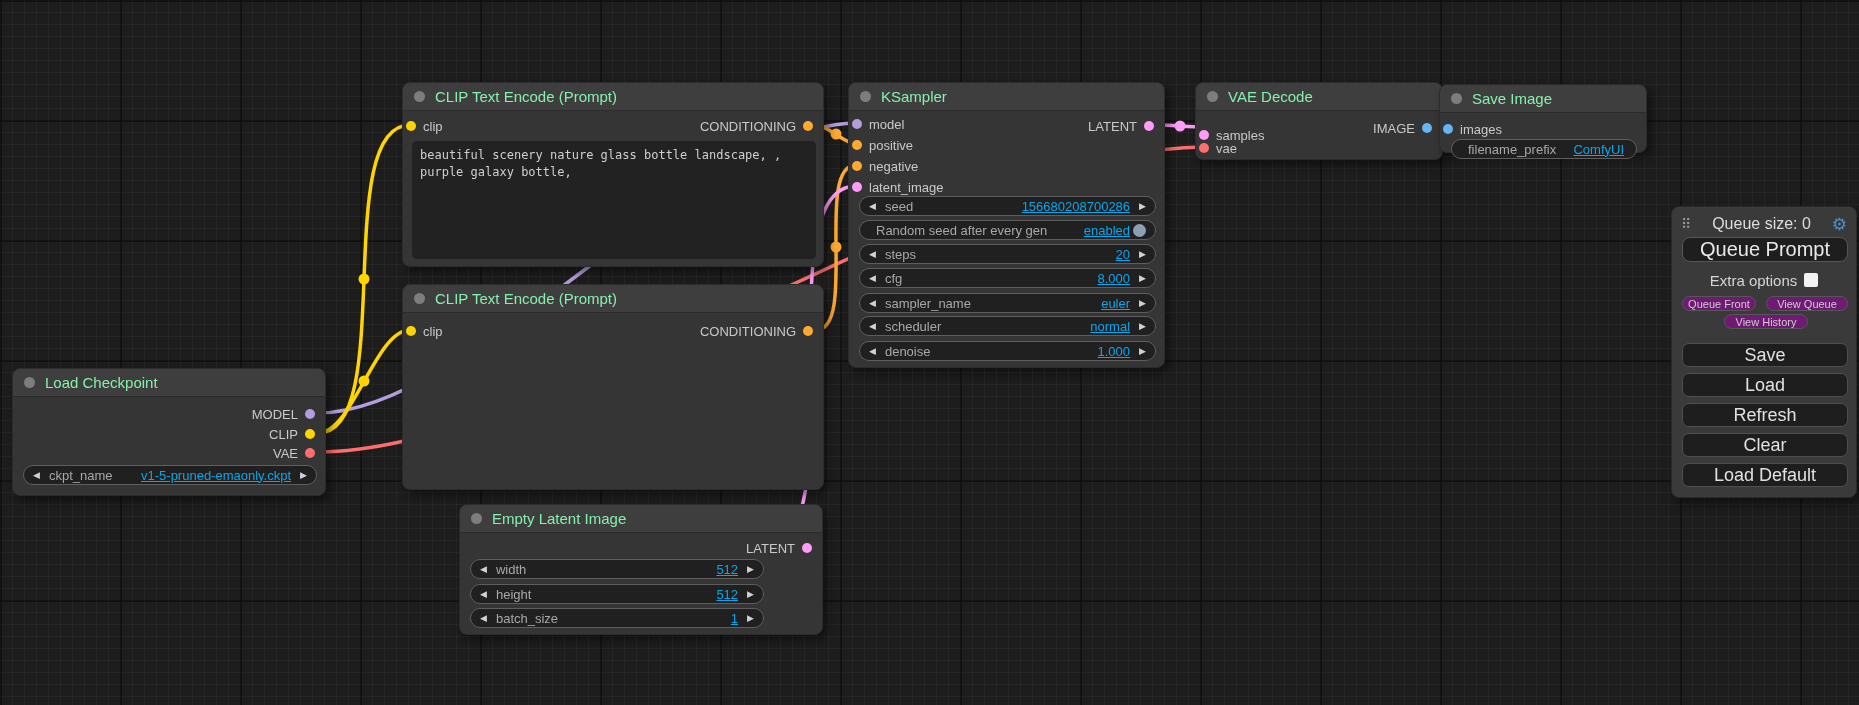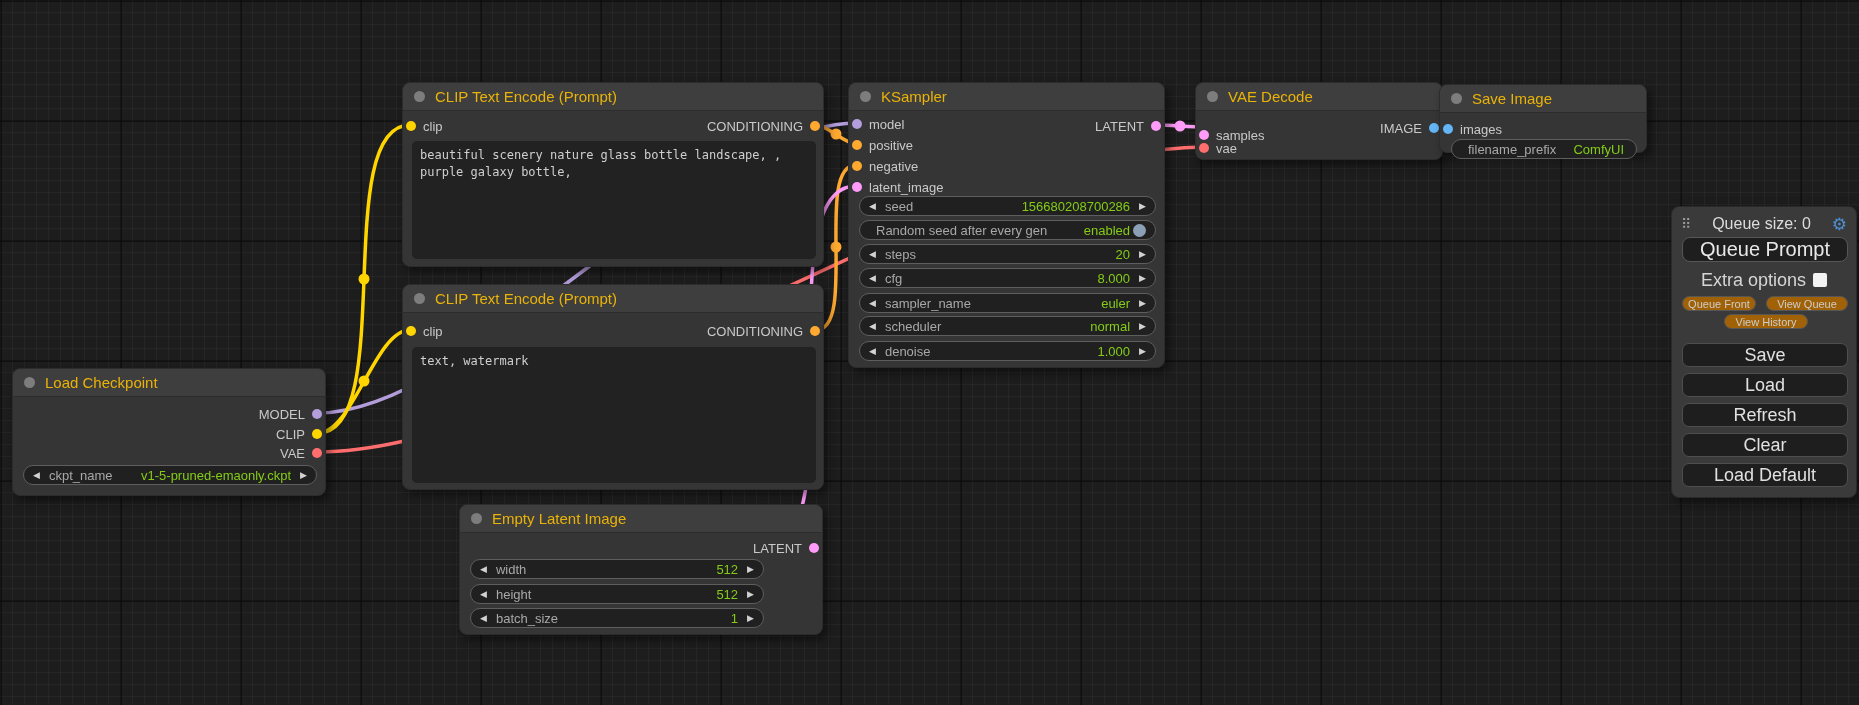--- a/index.html
+++ b/index.html
@@ -19,33 +19,33 @@
   .node {
     position:absolute; background:#353535; border-radius:8px; z-index:2;
     box-shadow:4px 5px 10px rgba(0,0,0,.45); border:1px solid #2c2c2c;
   }
   .ntitle {
     position:absolute; left:0; right:0; top:0; height:28px; background:#3e3e3e;
     border-radius:7px 7px 0 0; display:flex; align-items:center; padding-left:11px; gap:10px;
     border-bottom:1px solid #2c2c2c;
   }
   .tdot { width:11px; height:11px; border-radius:50%; background:#7d7d7d; flex:none; }
-  .ttext { color:#eab308; font-size:15px; white-space:nowrap; }
+  .ttext { color:#86efac; font-size:15px; white-space:nowrap; }
   .slot { position:absolute; display:flex; align-items:center; gap:7px; height:20px; color:#c9c9c9; font-size:13px; white-space:nowrap; }
   .slot.in  { left:3px; }
-  .slot.out { right:3px; flex-direction:row-reverse; }
+  .slot.out { right:10px; flex-direction:row-reverse; }
   .sdot { width:10px; height:10px; border-radius:50%; flex:none; }
   .widget {
     position:absolute; height:20px; background:#202020; border:1px solid #5e5e5e;
     border-radius:10px; display:flex; align-items:center; font-size:13px;
     padding:0 9px; color:#a8a8a8; overflow:hidden; white-space:nowrap;
   }
   .widget .arr { color:#d2d2d2; font-size:9px; flex:none; }
   .widget .wl  { margin-left:9px; }
-  .widget .wv  { margin-left:auto; margin-right:9px; color:#84cc16; }
+  .widget .wv  { margin-left:auto; margin-right:9px; color:#0ea5e9;text-decoration:underline; }
   .widget.noarrow .wl { margin-left:7px; }
   .widget.noarrow .wv { margin-right:3px; }
   .toggle-circle { width:13px; height:13px; border-radius:50%; flex:none; }
   .textbox {
     position:absolute; background:#222; border-radius:5px; color:#cfcfcf;
     font:12px "DejaVu Sans Mono", monospace; padding:6px 8px; white-space:pre-wrap;
     line-height:1.4; overflow:hidden;
   }
   
   #queue-panel {
@@ -61,24 +61,24 @@
     position:absolute; left:10px; width:166px; height:25px; background:#1e1e1e;
     border:1px solid #565656; border-radius:8px; color:#e8e8e8; font-size:20px;
     display:flex; align-items:center; justify-content:center;
     font-family:"Liberation Sans", sans-serif; cursor:pointer;
   }
   .qbtn-mid {
     position:absolute; left:10px; width:166px; height:24px; background:#1e1e1e;
     border:1px solid #4e4e4e; border-radius:7px; color:#e0e0e0; font-size:18px;
     display:flex; align-items:center; justify-content:center; cursor:pointer;
   }
-  .qextras { position:absolute; top:64px; left:0; right:0; height:18px; display:flex; align-items:center; justify-content:center; gap:7px; color:#d5d5d5; font-size:18px; }
+  .qextras { position:absolute; top:64px; left:0; right:0; height:18px; display:flex; align-items:center; justify-content:center; gap:7px; color:#d5d5d5; font-size:15px; }
   .qcheck { width:14px; height:14px; background:#f2f2f2; border-radius:2px; cursor:pointer; }
   .qpill {
-    position:absolute; height:15px; background:#a16207; border:1px solid #565656;
+    position:absolute; height:15px; background:#701a75; border:1px solid #565656;
     border-radius:9px; color:#cccccc; font-size:11px; display:flex; align-items:center;
     justify-content:center; cursor:pointer;
   }
 </style>
 </head>
 <body>
 
 <svg id="wires" width="1859" height="705">
   <path d="M 318 413 C 471 413 703 123 856 123" fill="none" stroke-width="3.5" stroke="#B39DDB"></path>
   <path d="M 318 433 C 398 433 330 125 410 125" fill="none" stroke-width="3.5" stroke="#FFD500"></path>
@@ -144,21 +144,20 @@
     <span class="ttext">CLIP Text Encode (Prompt)</span>
   </div>
   <div class="slot in" style="top:36px;">
     <span class="sdot" style="background-color: rgb(255, 213, 0);"></span>
     <span>clip</span>
   </div>
   <div class="slot out" style="top:36px;">
     <span class="sdot" style="background-color: rgb(255, 169, 49);"></span>
     <span>CONDITIONING</span>
   </div>
-  <div class="textbox" style="left:9px; top:62px; width:404px; height:136px;">text, watermark</div>
 </div>
 
 <div class="node" style="left:848px; top:82px; width:317px; height:286px;padding-left:44px;">
   <div class="ntitle">
     <span class="tdot"></span>
     <span class="ttext">KSampler</span>
   </div>
   <div class="slot in" style="top:31px;">
     <span class="sdot" style="background-color: rgb(179, 157, 219);"></span>
     <span>model</span>

